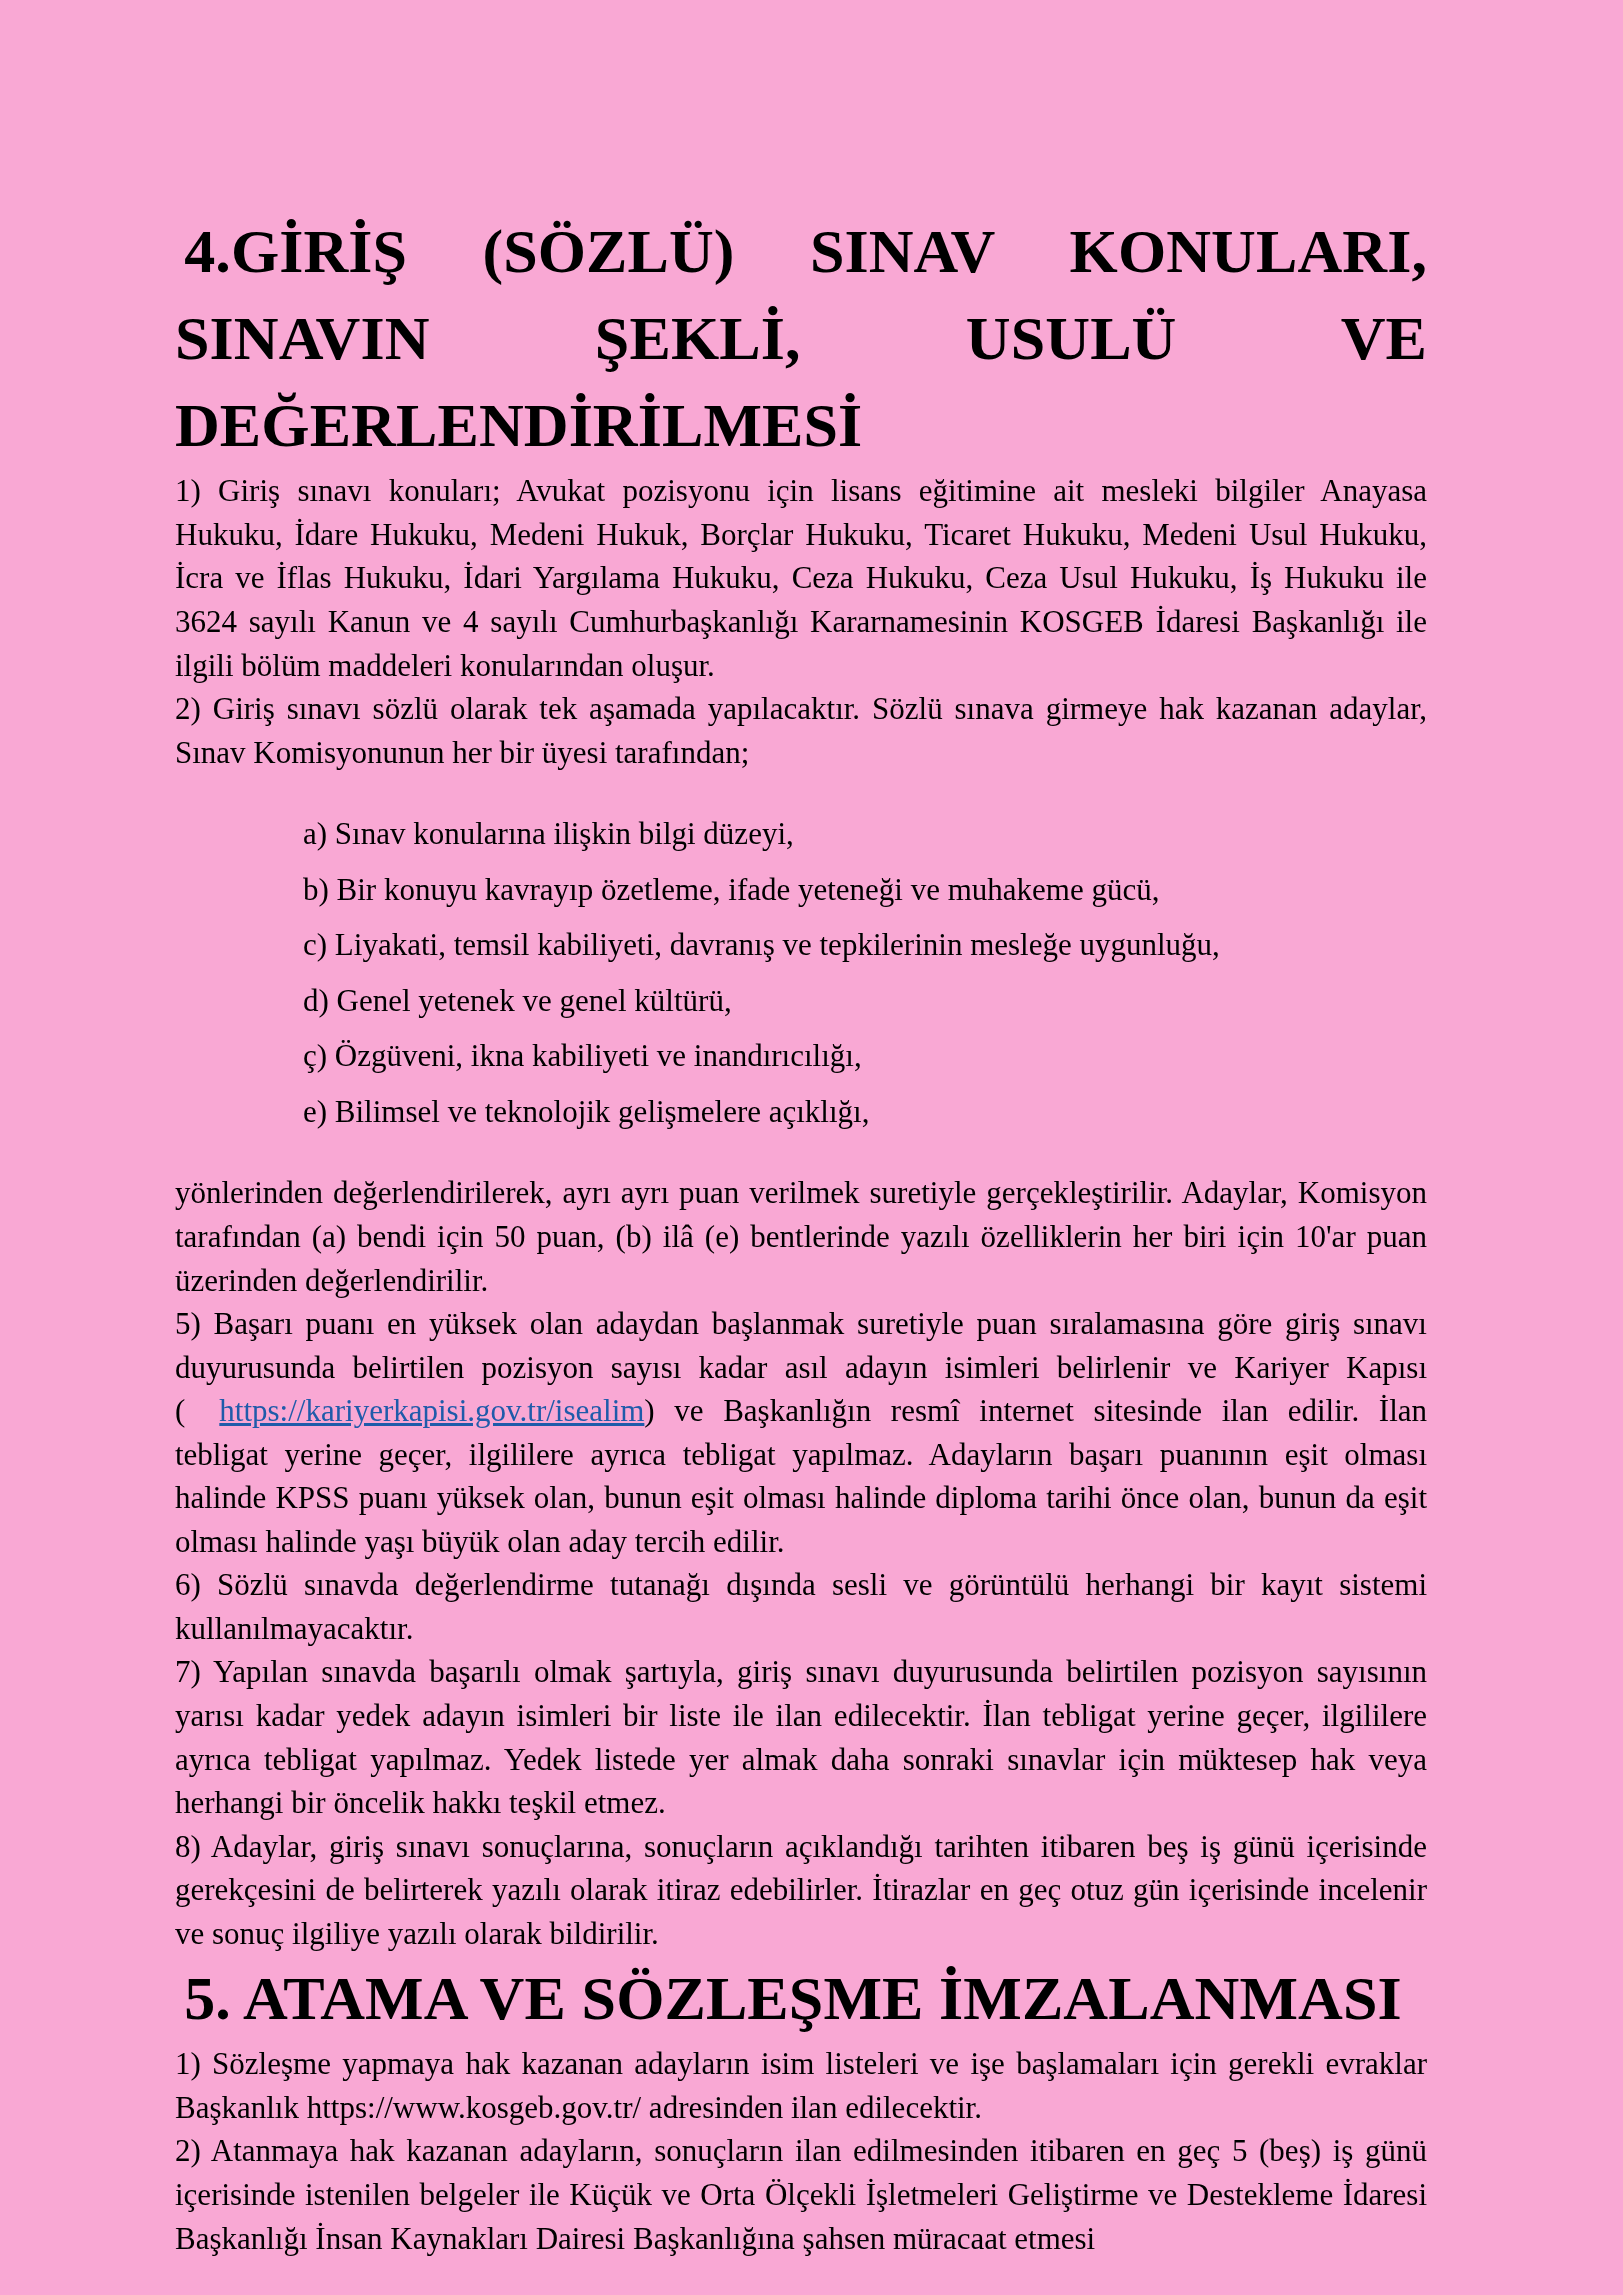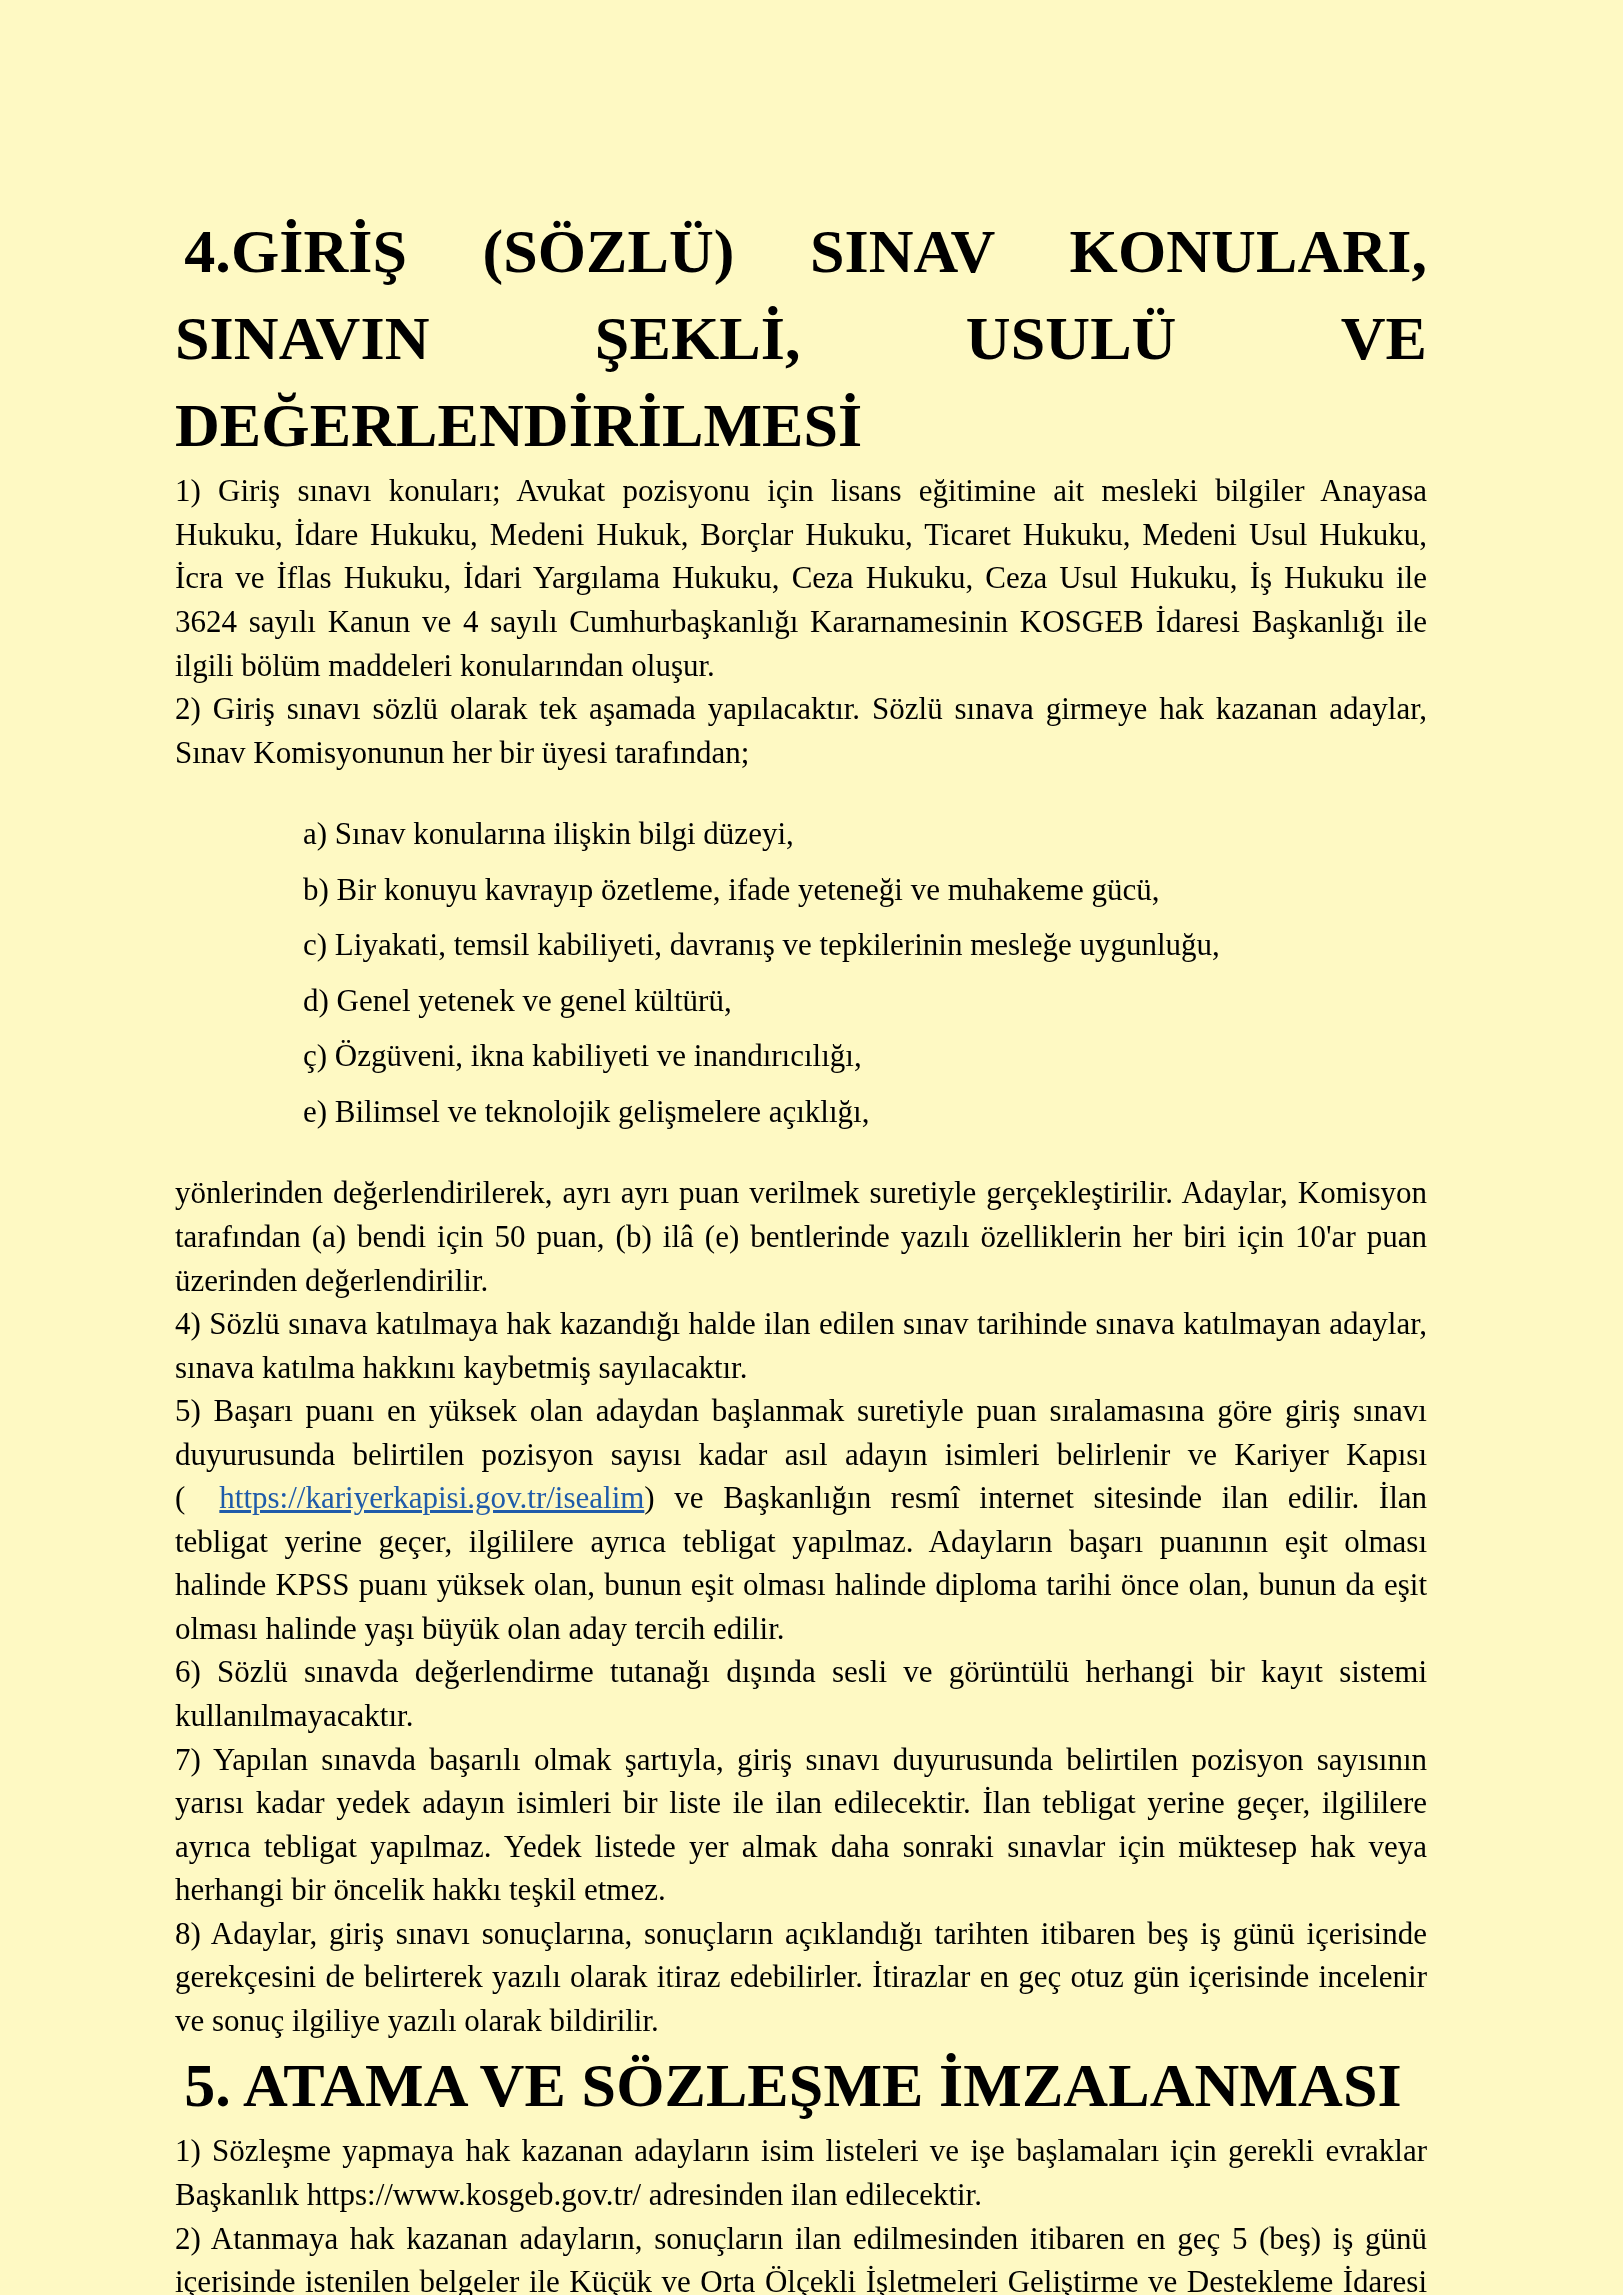--- a/index.html
+++ b/index.html
@@ -13,21 +13,21 @@
     height: 2295px;
     font-family: "Liberation Serif", "DejaVu Serif", serif;
     color: #000000;
     -webkit-font-smoothing: antialiased;
   }
 
   .page {
     position: relative;
     width: 1623px;
     height: 2295px;
-    background: #fef9c3;
+    background: #f9a8d4;
     box-sizing: border-box;
     padding: 208px 196px 0 175px;
   }
 
   .doc-body {
     width: 1252px;
     font-size: 31px;
     line-height: 1.405;
   }
 
@@ -99,21 +99,20 @@
       <li>b) Bir konuyu kavrayıp özetleme, ifade yeteneği ve muhakeme gücü,</li>
       <li>c) Liyakati, temsil kabiliyeti, davranış ve tepkilerinin mesleğe uygunluğu,</li>
       <li>d) Genel yetenek ve genel kültürü,</li>
       <li>ç) Özgüveni, ikna kabiliyeti ve inandırıcılığı,</li>
       <li>e) Bilimsel ve teknolojik gelişmelere açıklığı,</li>
     </ul>
 
     <p class="para">yönlerinden değerlendirilerek, ayrı ayrı puan verilmek suretiyle gerçekleştirilir. Adaylar, Komisyon tarafından (a) bendi için 50 puan, (b) ilâ (e) bentlerinde yazılı özelliklerin her biri için 10'ar puan üzerinden değerlendirilir.</p>
 
 
-    <p class="para">4) Sözlü sınava katılmaya hak kazandığı halde ilan edilen sınav tarihinde sınava katılmayan adaylar, sınava katılma hakkını kaybetmiş sayılacaktır.</p>
 
     <p class="para"><span>5) Başarı puanı en yüksek olan adaydan başlanmak suretiyle puan sıralamasına göre giriş sınavı duyurusunda belirtilen pozisyon sayısı kadar asıl adayın isimleri belirlenir ve Kariyer Kapısı (</span><a class="doc-link" href="#">https://kariyerkapisi.gov.tr/isealim</a><span>) ve Başkanlığın resmî internet sitesinde ilan edilir. İlan tebligat yerine geçer, ilgililere ayrıca tebligat yapılmaz. Adayların başarı puanının eşit olması halinde KPSS puanı yüksek olan, bunun eşit olması halinde diploma tarihi önce olan, bunun da eşit olması halinde yaşı büyük olan aday tercih edilir.</span></p>
 
     <p class="para">6) Sözlü sınavda değerlendirme tutanağı dışında sesli ve görüntülü herhangi bir kayıt sistemi kullanılmayacaktır.</p>
 
     <p class="para">7) Yapılan sınavda başarılı olmak şartıyla, giriş sınavı duyurusunda belirtilen pozisyon sayısının yarısı kadar yedek adayın isimleri bir liste ile ilan edilecektir. İlan tebligat yerine geçer, ilgililere ayrıca tebligat yapılmaz. Yedek listede yer almak daha sonraki sınavlar için müktesep hak veya herhangi bir öncelik hakkı teşkil etmez.</p>
 
     <p class="para">8) Adaylar, giriş sınavı sonuçlarına, sonuçların açıklandığı tarihten itibaren beş iş günü içerisinde gerekçesini de belirterek yazılı olarak itiraz edebilirler. İtirazlar en geç otuz gün içerisinde incelenir ve sonuç ilgiliye yazılı olarak bildirilir.</p>
 
     <h1 class="heading heading-5"> 5. ATAMA VE SÖZLEŞME İMZALANMASI</h1>

